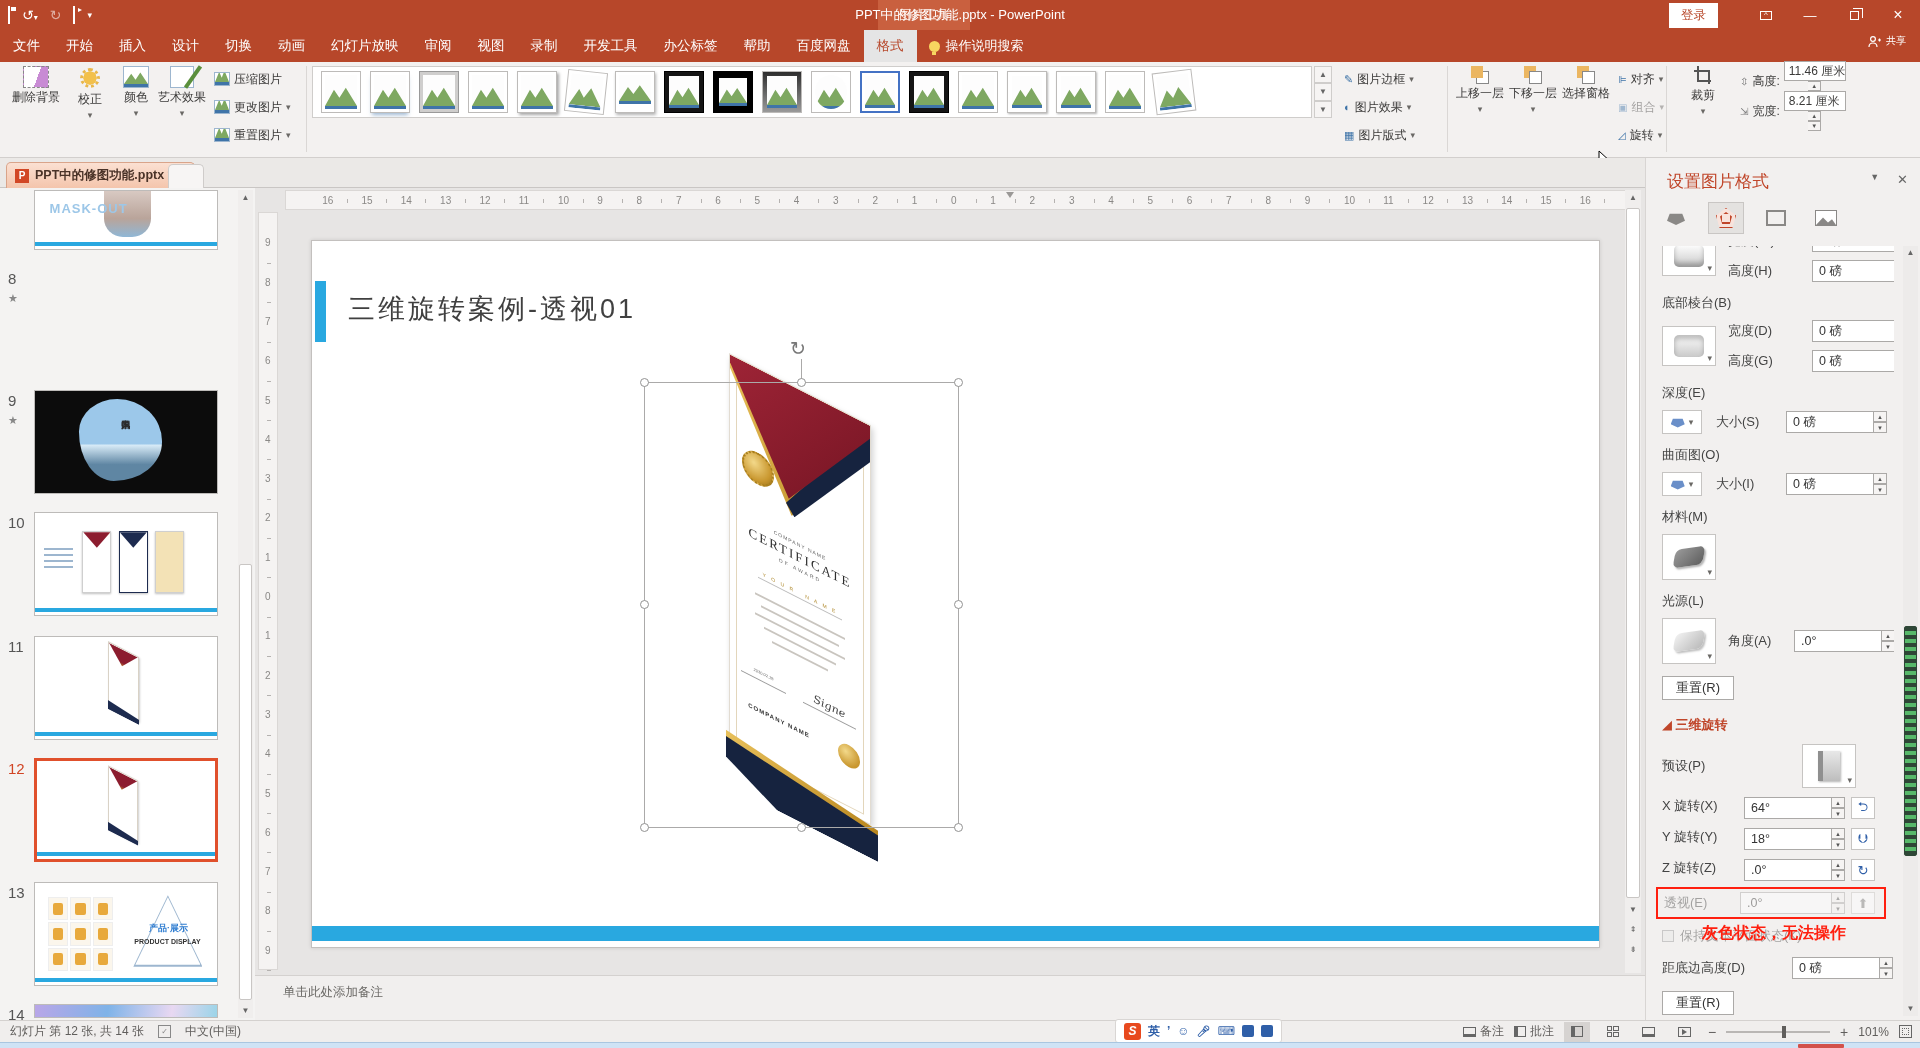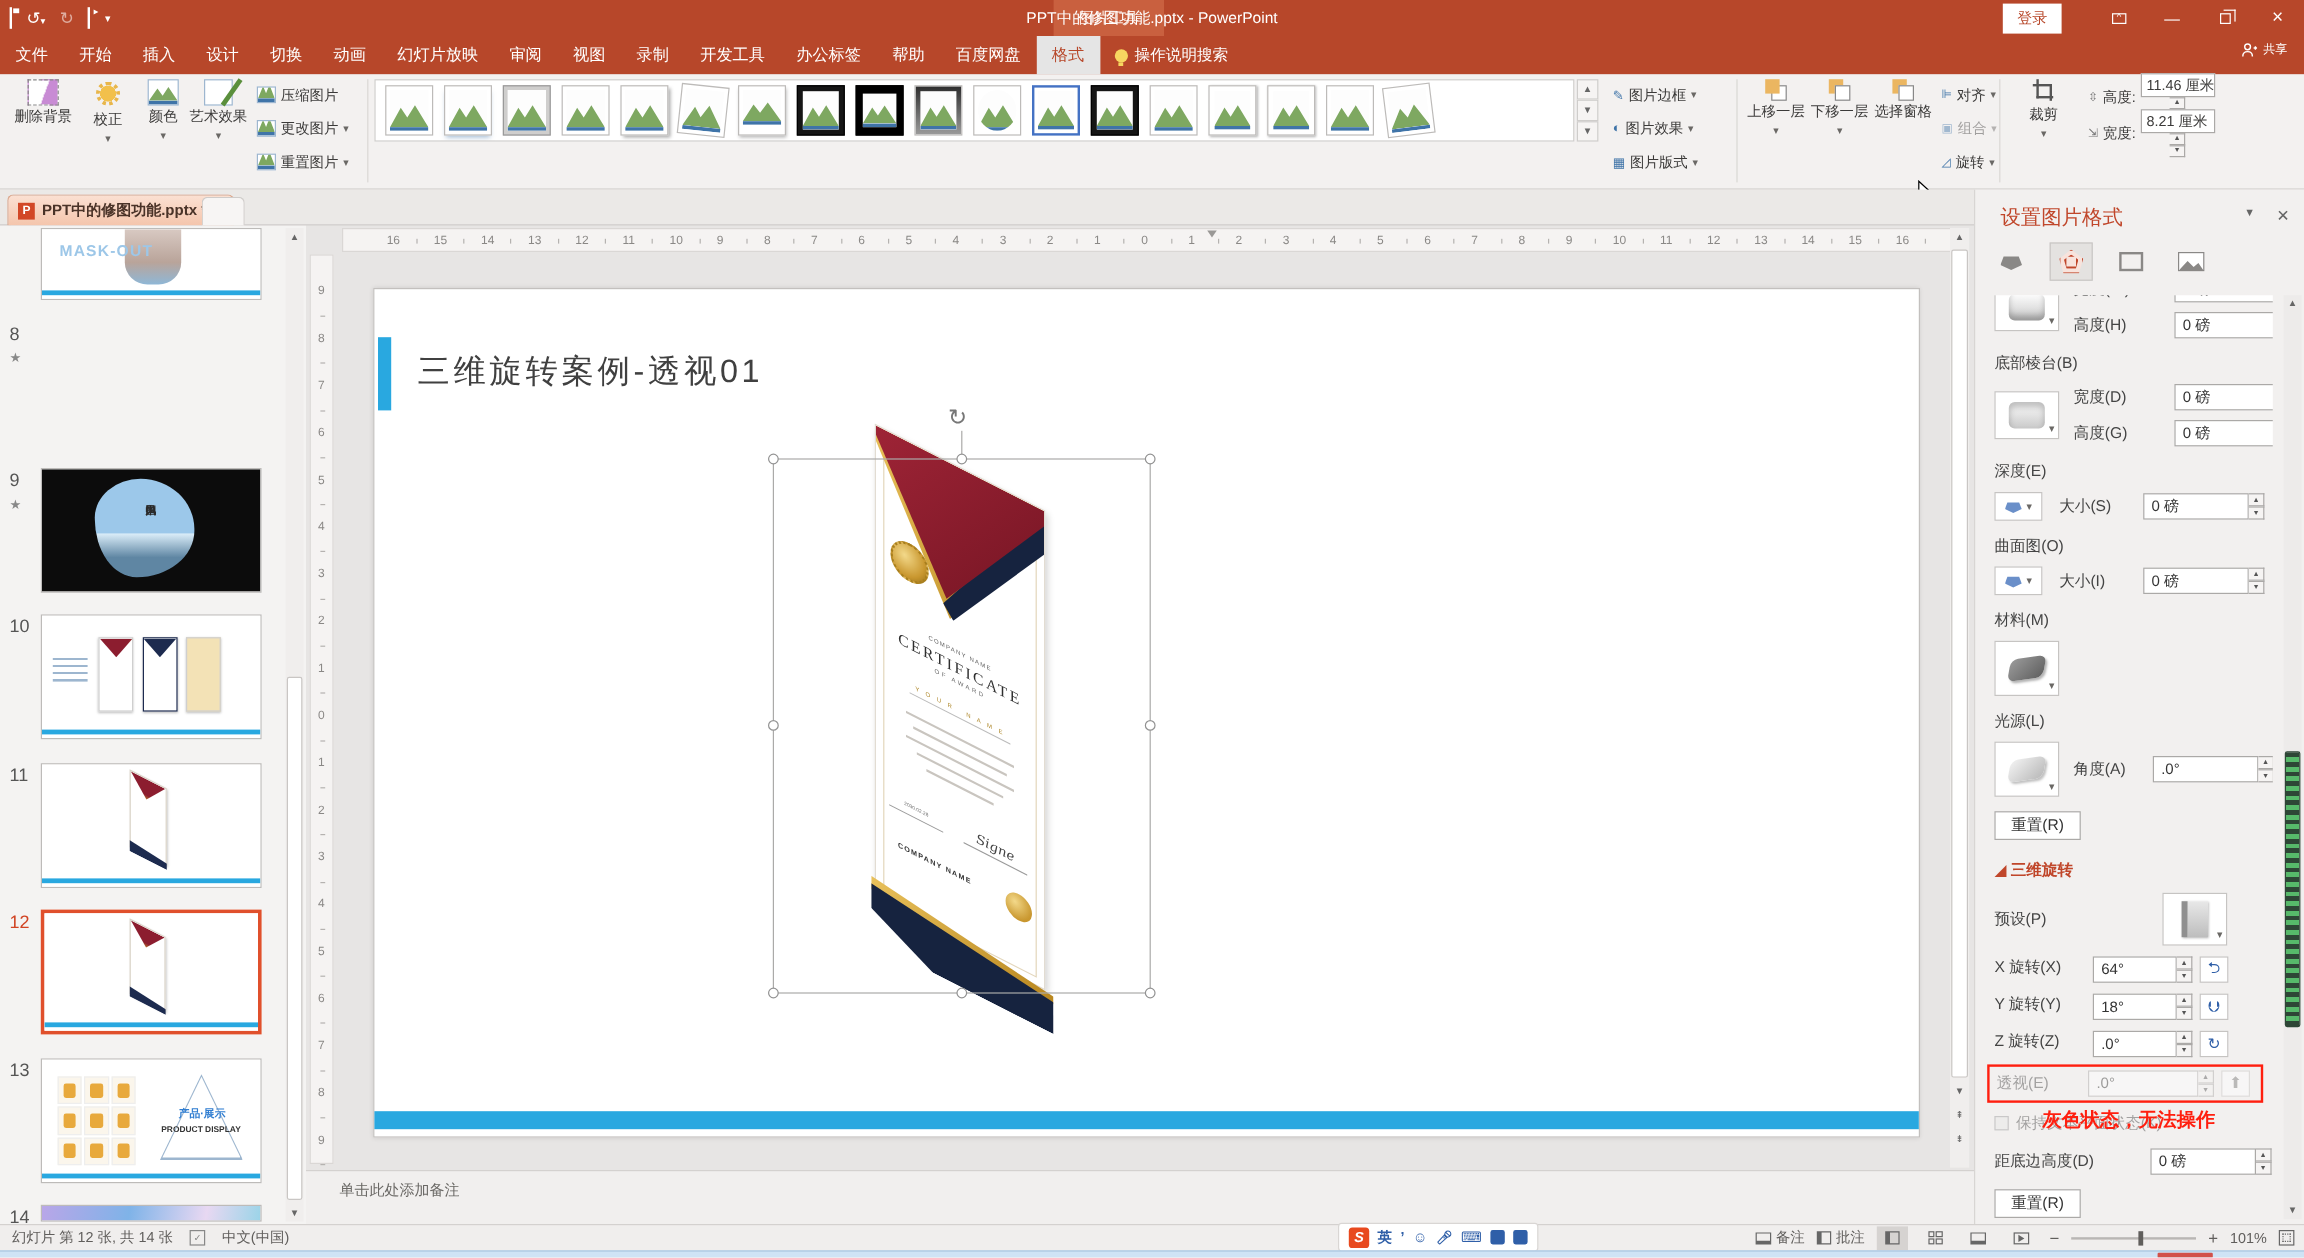--- a/index.html
+++ b/index.html
@@ -207,21 +207,21 @@
   .bevel-shape { width:30px; height:22px; background:linear-gradient(#fdfdfd,#c9c9c9); border-radius:5px; box-shadow:inset 0 -4px 5px rgba(0,0,0,.25); }
   .mat-shape { width:30px; height:18px; background:linear-gradient(135deg,#9a9a9a,#5f5f5f); border-radius:6px; transform:rotate(-8deg) skewX(-18deg); box-shadow:2px 2px 2px rgba(0,0,0,.3); }
   .lit-shape { width:30px; height:18px; background:linear-gradient(135deg,#f2f2f2,#b9b9b9); border-radius:6px; transform:rotate(-8deg) skewX(-18deg); box-shadow:2px 2px 2px rgba(0,0,0,.25); }
   .cbtn { width:40px; height:24px; background:#fff; border:1px solid #C6C4C2; display:flex; align-items:center; justify-content:center; gap:4px; margin-right:14px; }
   .cbtn .bucket { width:14px; height:11px; background:#6a8fc9; }
   .sectionlabel { font-size:13px; color:#444; margin-top:12px; }
   .red-section { color:#C0462A; font-weight:bold; margin-top:16px; font-size:13px; }
   .resetbtn { width:72px; height:24px; background:#fff; border:1px solid #ABA9A7; font-size:13px; color:#333; display:flex; align-items:center; justify-content:center; margin-top:12px; }
   .rotrow { display:flex; margin-top:9px; }
   .rotrow .plabel { width:82px; }
-  .rotrow .val { width:70px; }
+  .rotrow .val { width:88px; }
   .rot-ico { width:24px; height:22px; border:1px solid #C6C4C2; background:#fff; color:#2F5FA8; font-size:13px; display:flex; align-items:center; justify-content:center; margin-left:6px; }
   .persp-wrap { border:2px solid #FF1F0F; margin:6px 8px 0 -6px; padding:3px 2px 3px 6px; display:flex; align-items:center; }
   .chkrow { display:flex; align-items:center; gap:6px; margin-top:8px; position:relative; }
   .chk { width:12px; height:12px; border:1px solid #999; background:#e8e8e8; }
   .red-note { position:absolute; left:40px; top:-4px; font-size:16px; color:#FF1F0F; white-space:nowrap; font-weight:bold; }
   .preset3d { width:22px; height:30px; background:linear-gradient(#e8e8e8,#bdbdbd); border-left:5px solid #8f8f8f; box-shadow:1px 1px 2px rgba(0,0,0,.3); }
   .pane-scroll { position:absolute; right:2px; top:88px; width:15px; height:770px; background:#EDEBEA; }
   .pane-scroll .sbtn { position:absolute; left:0; width:15px; height:14px; font-size:8px; color:#666; text-align:center; line-height:14px; }
   .green-thumb { position:absolute; left:1px; top:380px; width:13px; height:230px; background:repeating-linear-gradient(#2e4636 0 4px,#57B96A 4px 8px); border:1px solid #2e4636; border-radius:2px; }
 

